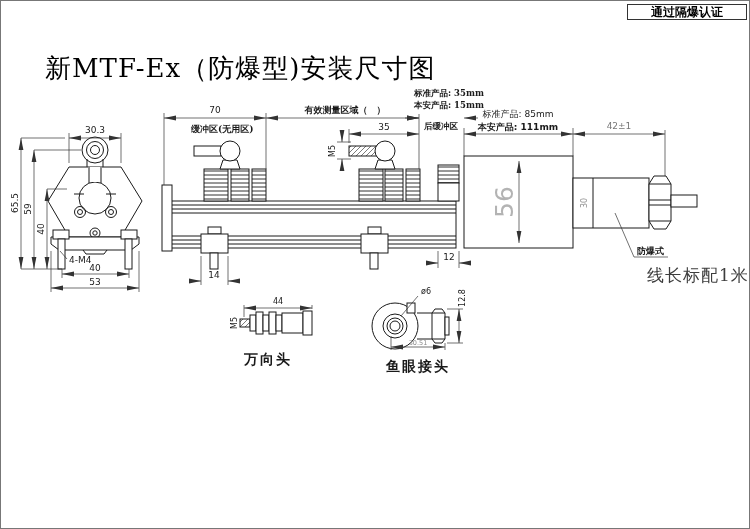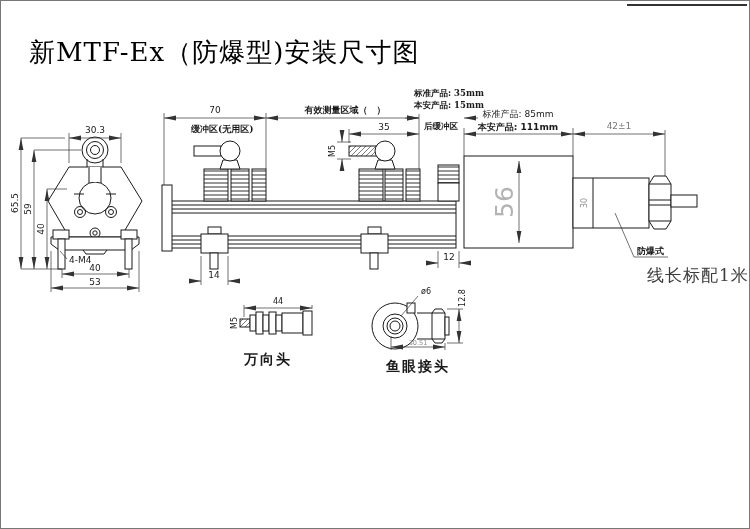--- a/index.html
+++ b/index.html
@@ -1,21 +1,21 @@
 <!DOCTYPE html>
 <html><head>
 <meta charset="utf-8">
 <style>
   html,body{margin:0;padding:0;background:#fff;}
   .page{position:relative;width:748px;height:527px;border:1px solid #777;background:#fff;overflow:hidden;
         font-family:"DejaVu Sans",sans-serif;}
   .cert-box{position:absolute;top:3px;right:2px;width:118px;border:1px solid #333;background:#fff;
             text-align:center;font-size:12px;font-weight:bold;line-height:14px;padding:0;color:#000;
             font-family:"DejaVu Serif",serif;}
-  .title{position:absolute;left:28px;top:34px;margin:0;font-size:26px;font-weight:normal;color:#000;
+  .title{position:absolute;left:28px;top:34px;margin:16px;font-size:26px;font-weight:normal;color:#000;
          font-family:"DejaVu Serif",serif;letter-spacing:1px;}
   svg{position:absolute;left:0;top:0;}
   svg text{font-family:"DejaVu Sans",sans-serif;fill:#1a1a1a;}
   .dim{font-size:9px;}
   .dims{font-size:8px;}
   .tiny{font-size:6.5px;fill:#8a8a8a;}
   .gray{fill:#777;}
   .lbl{font-size:9px;font-weight:bold;font-family:"DejaVu Serif",serif;}
   .lbl2{font-size:8.5px;font-weight:bold;font-family:"DejaVu Serif",serif;}
   .acclbl{font-size:14px;font-weight:bold;font-family:"DejaVu Serif",serif;letter-spacing:2px;}
@@ -25,20 +25,21 @@
   .ol{stroke:#1a1a1a;stroke-width:1;fill:#fff;}
   .oln{stroke:#1a1a1a;stroke-width:1;fill:none;}
   .dl{stroke:#333;stroke-width:0.7;fill:none;}
 </style>
 </head>
 <body>
 
 <div class="page">
 
   <div class="cert-box">
+    <div>通过隔爆认证</div>
   </div>
 
   <h1 class="title">新MTF-Ex（防爆型)安装尺寸图</h1>
 
   <svg width="748" height="527" viewBox="0 0 748 527">
     <defs>
       <marker id="arrR" markerWidth="12" markerHeight="6" refX="12" refY="3" orient="0" markerUnits="userSpaceOnUse">
           <path d="M0,0.6 L12,3 L0,5.4 Z" fill="#333"></path>
         </marker>
       <marker id="arrL" markerWidth="12" markerHeight="6" refX="0" refY="3" orient="0" markerUnits="userSpaceOnUse">

